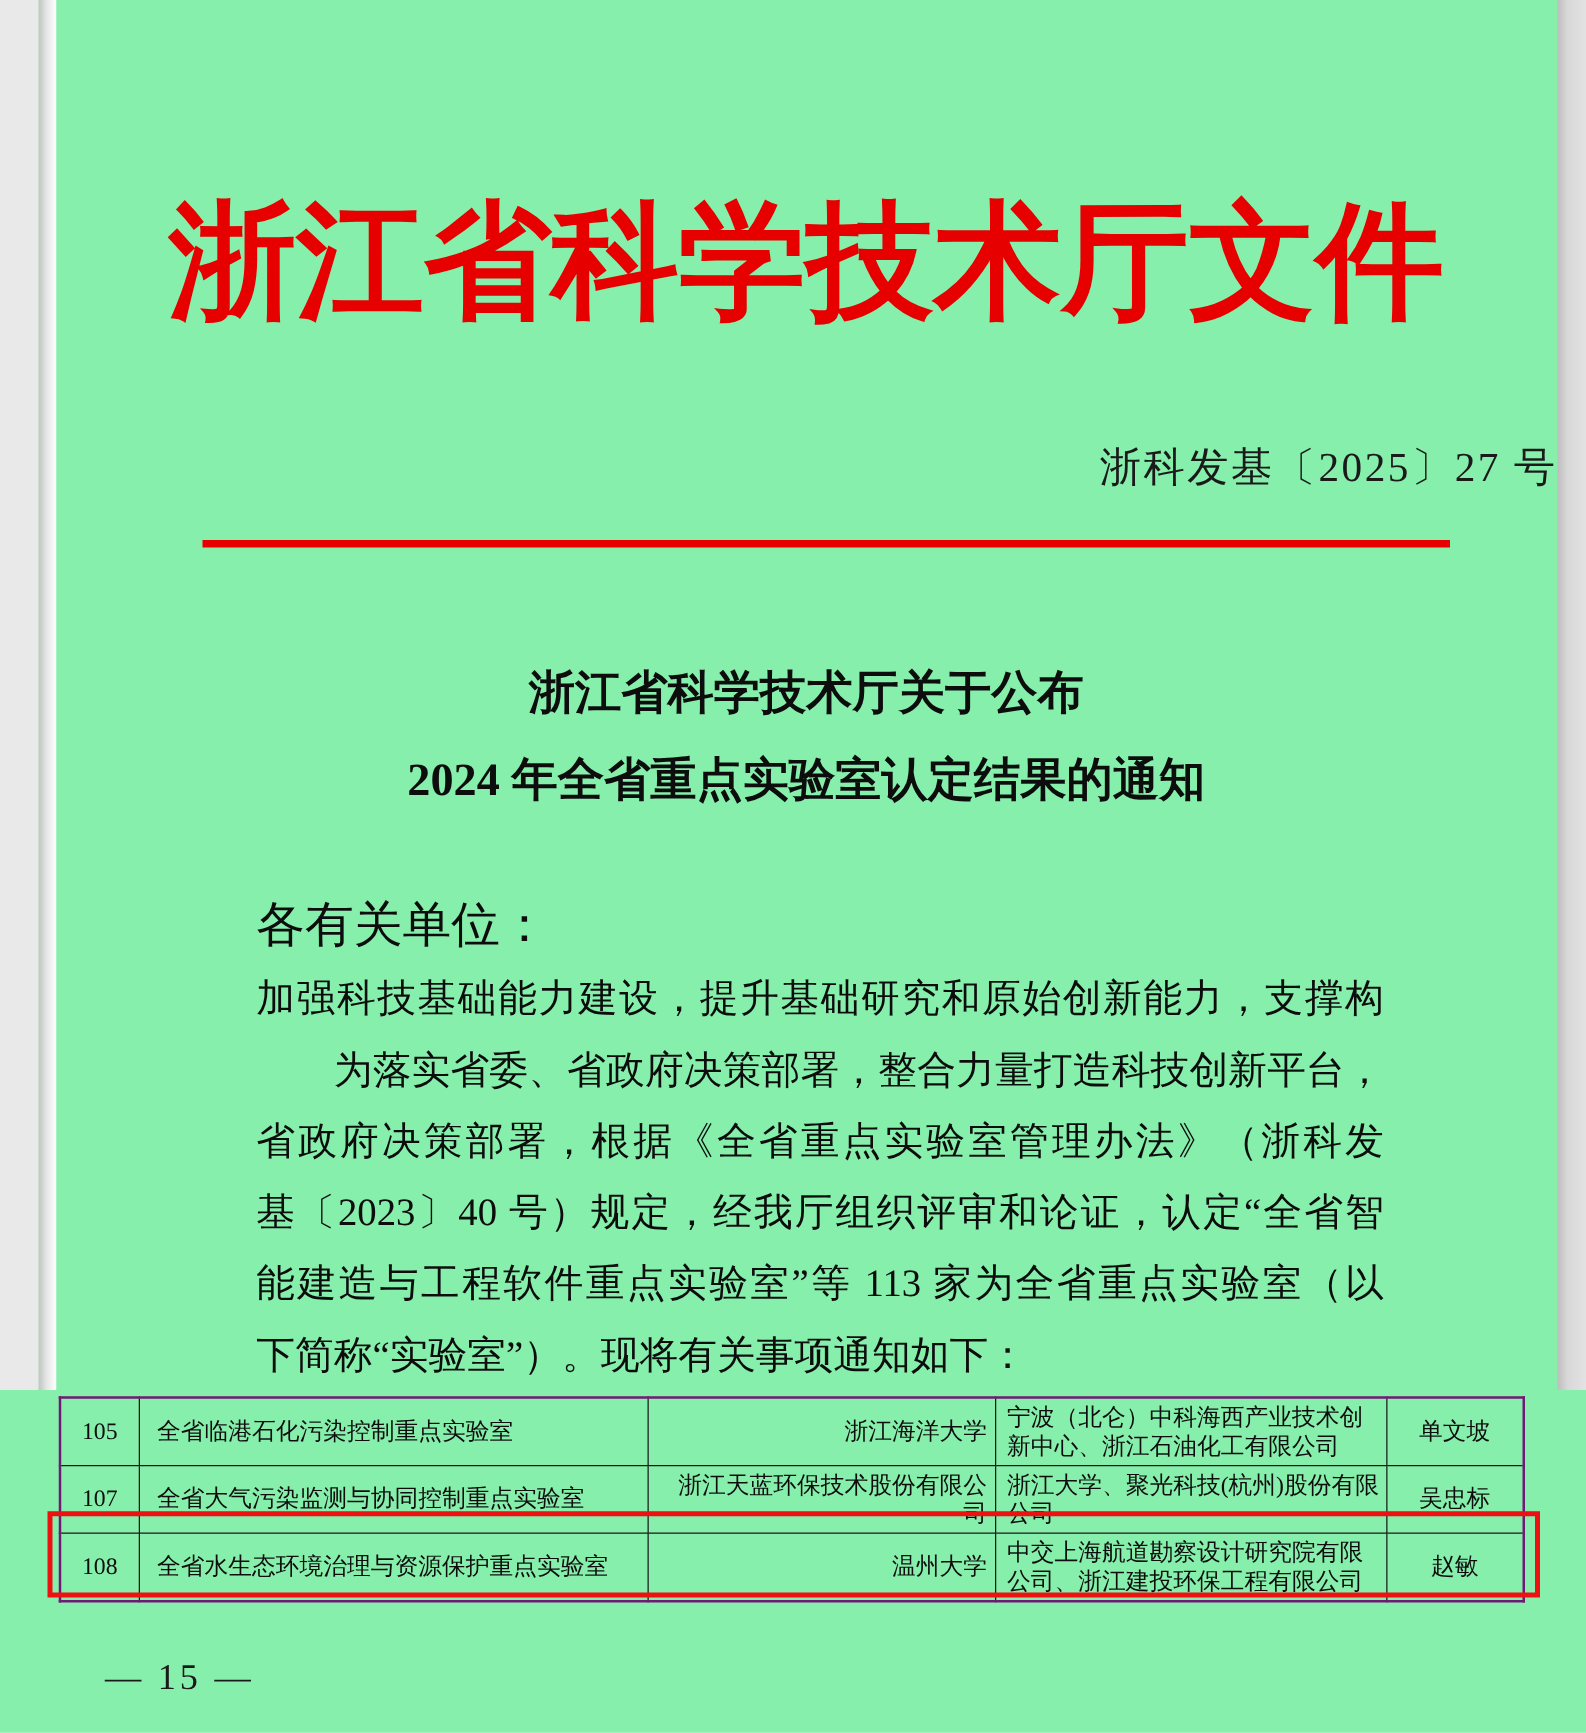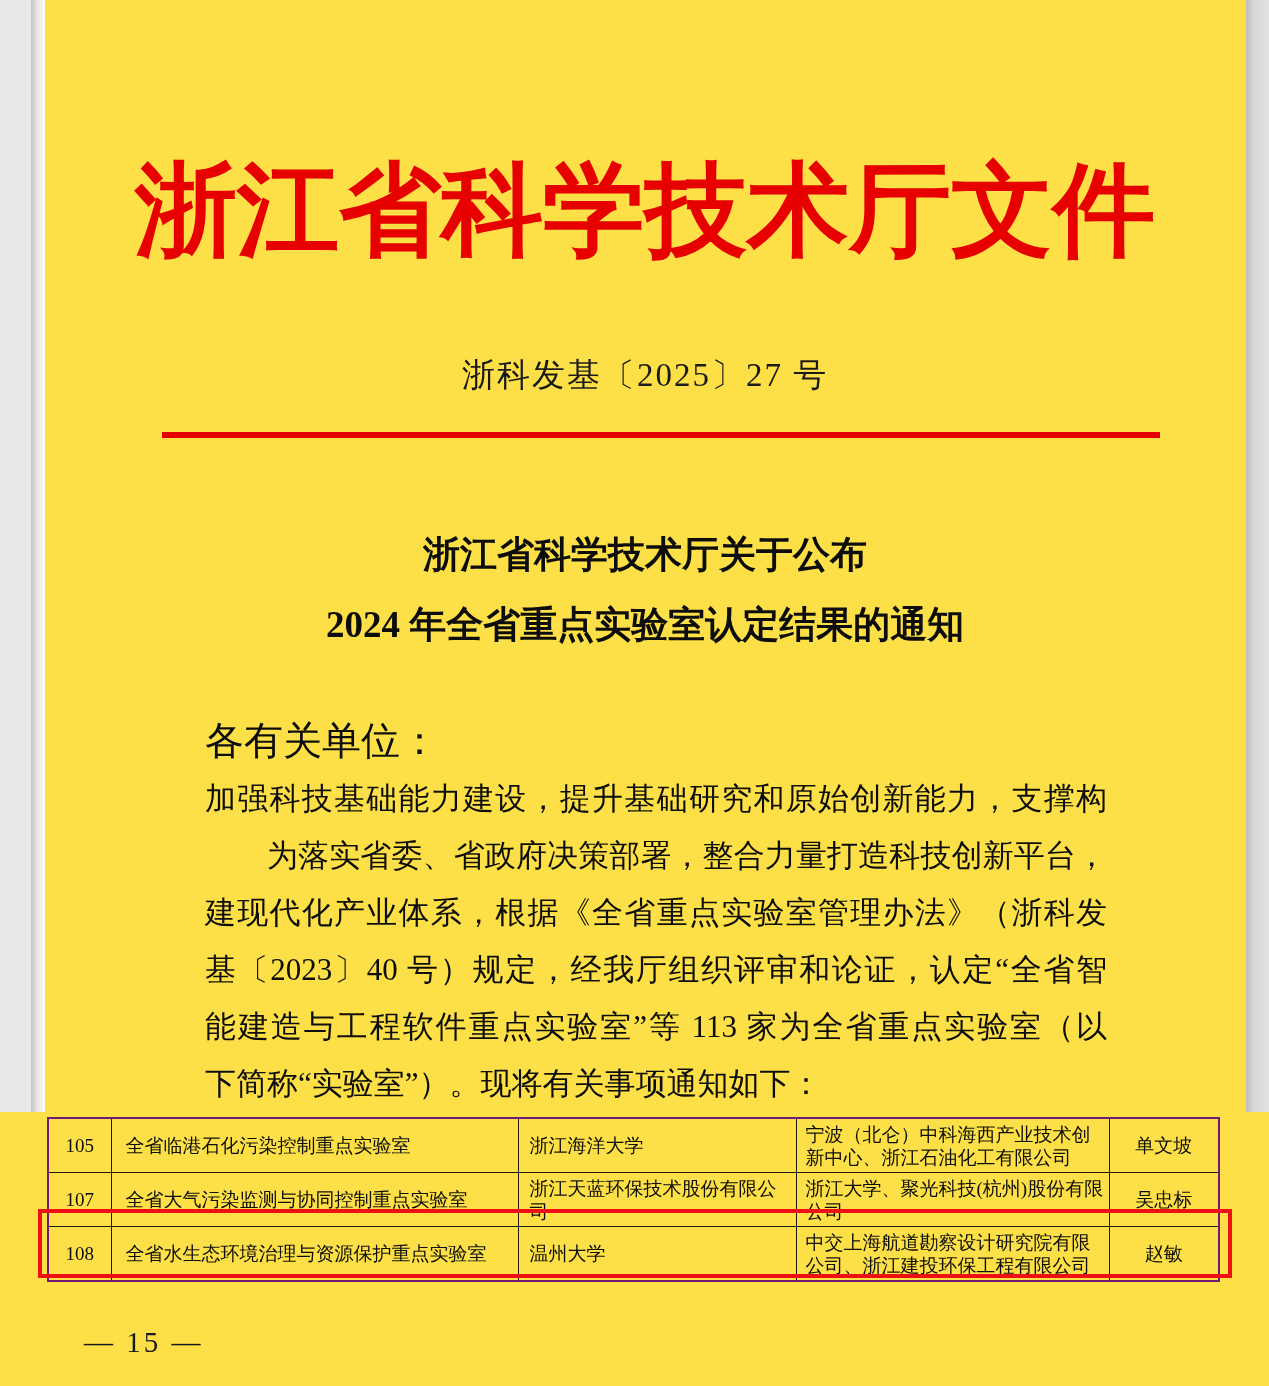--- a/index.html
+++ b/index.html
@@ -1,20 +1,20 @@
 <!DOCTYPE html>
 <html style="--accent-red: #e60000; --box-red: #ee1111;"><head>
 <meta charset="utf-8">
 <style>
   html,body{margin:0;padding:0;}
   body{background:#ffffff;}
   .stage{
     position:relative;
     width:1269px;height:1386px;
-    background:#fde047;
+    background:#86efac;
     overflow:hidden;
     font-family:"Liberation Serif","DejaVu Serif",serif;
     color:#111;
   }
   
   .gray-left{
     position:absolute;left:0;top:0;width:31px;height:1112px;
     background:#e9e9e9;
   }
   .page-edge-left{
@@ -30,21 +30,21 @@
     position:absolute;left:44px;top:146px;width:1202px;
     text-align:center;
     font-size:102px;line-height:1.28;
     font-weight:bold;
     color:var(--accent-red,#e60000);
     letter-spacing:0px;
     white-space:nowrap;
   }
   .doc-number{
     position:absolute;left:44px;top:352px;width:1202px;
-    text-align:center;
+    text-align:right;
     font-size:33px;line-height:1.4;
     letter-spacing:2px;
     color:#1a1a1a;
   }
   .red-rule{
     position:absolute;left:162px;top:432px;width:998px;height:6px;
     background:var(--accent-red,#e60000);
   }
   .doc-subtitle{
     position:absolute;left:44px;top:520px;width:1202px;
@@ -82,21 +82,21 @@
   }
   .lab-table td{
     border:1px solid #1a1a1a;
     vertical-align:middle;
     height:49px;
     padding:2px 6px;
     overflow:hidden;
   }
   .lab-table td.c-no{ text-align:center;padding:2px 2px; }
   .lab-table td.c-lab{ text-align:left;padding-left:14px; }
-  .lab-table td.c-host{ text-align:left;padding-left:11px;margin-top:32px; }
+  .lab-table td.c-host{ text-align:right;padding-left:11px;margin-top:32px; }
   .lab-table td.c-partners{ text-align:left;padding-left:9px;padding-right:4px; }
   .lab-table td.c-director{ text-align:center; }
   .highlight-box{
     position:absolute;left:38px;top:1209px;width:1186px;height:61px;
     border:4px solid var(--box-red,#ee1111);
     background:transparent;
     pointer-events:none;
   }
   .page-number{
     position:absolute;left:84px;top:1326px;
@@ -121,21 +121,21 @@
   <div class="doc-subtitle">
     <div>浙江省科学技术厅关于公布</div>
     <div>2024 年全省重点实验室认定结果的通知</div>
   </div>
 
   <div class="salutation">各有关单位：</div>
 
   <div class="doc-body">
     <div class="jline">加强科技基础能力建设，提升基础研究和原始创新能力，支撑构</div>
     <div class="jline first">为落实省委、省政府决策部署，整合力量打造科技创新平台，</div>
-    <div class="jline">建现代化产业体系，根据《全省重点实验室管理办法》（浙科发</div>
+    <div class="jline">省政府决策部署，根据《全省重点实验室管理办法》（浙科发</div>
     <div class="jline">基〔2023〕40 号）规定，经我厅组织评审和论证，认定“全省智</div>
     <div class="jline">能建造与工程软件重点实验室”等 113 家为全省重点实验室（以</div>
     <div class="lastline">下简称“实验室”）。现将有关事项通知如下：</div>
   </div>
 
   <table class="lab-table">
     <colgroup>
       <col style="width:63px">
       <col style="width:407px">
       <col style="width:278px">

